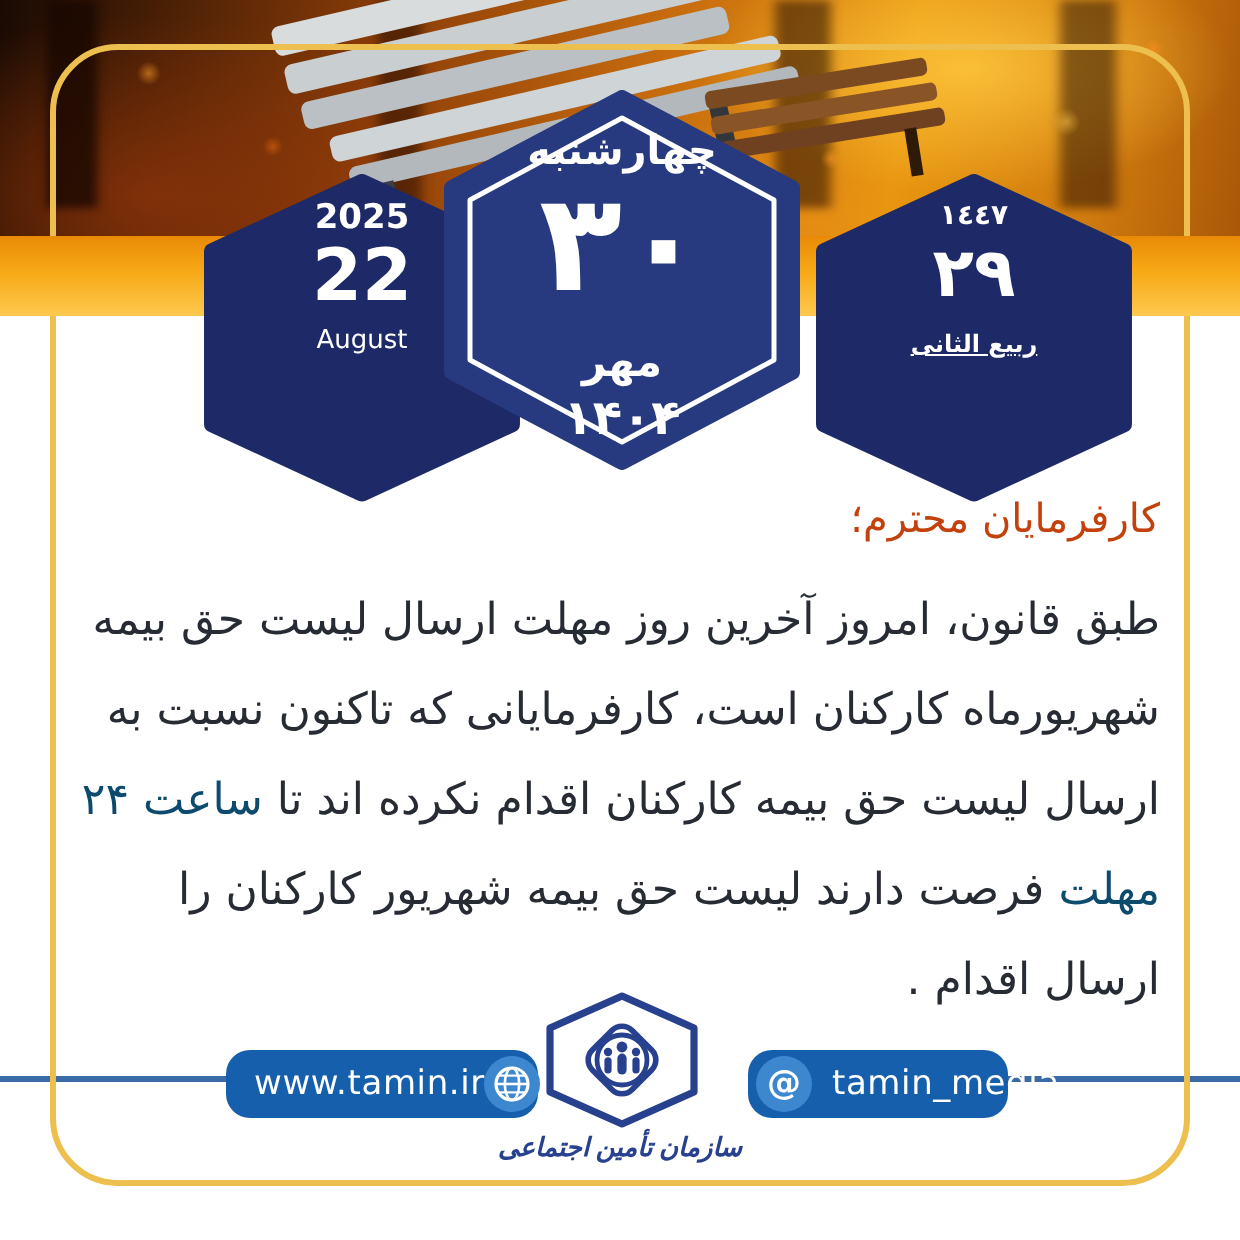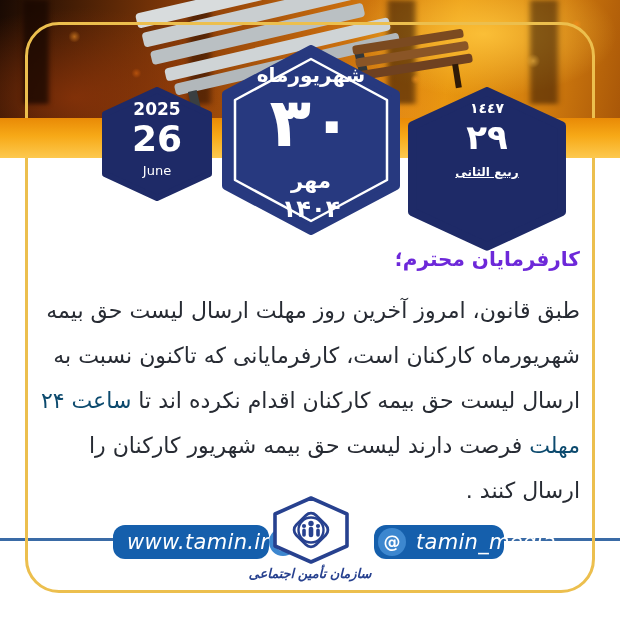--- a/index.html
+++ b/index.html
@@ -58,50 +58,50 @@
   .h-year{top:13px;font-size:14px;font-weight:bold;letter-spacing:5px;}
   .h-day{top:30px;font-size:34px;font-weight:bold;line-height:40px;}
   .h-month{top:78px;font-size:12px;font-weight:bold;text-decoration:underline;}
   .c-weekday{top:18px;font-size:20px;font-weight:bold;}
   .c-day{top:40px;font-size:68px;font-weight:bold;line-height:76px;}
   .c-month{top:124px;font-size:21px;font-weight:bold;}
   .c-year{top:150px;font-size:24px;font-weight:bold;}
   
   .heading{
     position:absolute;right:40px;top:247px;z-index:5;
-    direction:rtl;font-size:20px;font-weight:bold;color:#6d28d9;
+    direction:rtl;font-size:20px;font-weight:normal;color:#c2410c;
   }
   .bodytext{
     position:absolute;left:40px;right:40px;top:288px;z-index:5;
     direction:rtl;text-align:right;color:#272b33;font-size:22px;margin-left:44px;
   }
   .bodytext .line{height:45px;line-height:45px;white-space:nowrap;}
   .hl{color:#0c4a6e;}
   
   .footline{position:absolute;left:0;top:538px;width:620px;height:3px;background:#3a6ba6;z-index:1;}
   .logo-cover{position:absolute;left:263px;top:516px;width:116px;height:48px;background:#fff;z-index:3;}
   .pill{
     position:absolute;top:525px;height:34px;z-index:4;
     background:#155fac;border-radius:12px;color:#fff;
     display:flex;align-items:center;box-sizing:border-box;
   }
   .pill-web{left:113px;width:156px;padding:0 4px 0 14px;justify-content:space-between;}
   .pill-media{left:374px;width:130px;padding:0 10px 0 4px;}
-  .pill .label{font-size:21px;letter-spacing:.3px;white-space:nowrap;font-style:italic;}
+  .pill .label{font-size:17px;letter-spacing:.3px;white-space:nowrap;}
   .pill-media .label{margin-left:10px;}
   .badge-circle{
     width:28px;height:28px;border-radius:50%;background:#3d87cf;
     display:flex;align-items:center;justify-content:center;flex:0 0 auto;
   }
   .at{font-size:17px;font-weight:bold;color:#fff;line-height:1;}
   .logo{position:absolute;left:272px;top:496px;width:78px;height:68px;z-index:4;}
   .orgname{
     position:absolute;left:0;top:566px;width:620px;text-align:center;z-index:4;
     direction:rtl;color:#27418f;font-size:13px;font-weight:bold;font-style:italic;
-    font-family:Liberation Sans, sans-serif;
+    font-family:Liberation Serif, serif;
   }
 </style>
 </head>
 <body>
 
 <div class="photo">
   <div class="trunks"></div>
   <div class="speckle"></div>
   <svg viewBox="0 0 620 122">
 
@@ -121,35 +121,35 @@
       <rect x="3" y="26" width="114" height="9" rx="3" fill="#6f4120"></rect>
       <rect x="10" y="36" width="6" height="22" fill="#2e1a08"></rect>
       <rect x="96" y="34" width="6" height="24" fill="#2e1a08"></rect>
     </g>
   </svg>
 </div>
 
 <div class="frame"></div>
 <div class="band"></div>
 
-<div class="hex hex-side" style="left:102px;top:87px;">
+<div class="hex hex-side" style="left:102px;top:87px;padding-left:48px;">
   <svg viewBox="0 0 110 114">
     <polygon points="55,3 107,27 107,87 55,111 3,87 3,27" fill="#1e2a67" stroke="#1e2a67" stroke-width="6" stroke-linejoin="round"></polygon>
   </svg>
   <div class="txt g-year">2025</div>
-  <div class="txt g-day">26</div>
-  <div class="txt g-month">June</div>
+  <div class="txt g-day">22</div>
+  <div class="txt g-month">August</div>
 </div>
 
 <div class="hex hex-center">
   <svg viewBox="0 0 178 190">
     <polygon points="89,4 174,49 174,141 89,186 4,141 4,49" fill="#27397f" stroke="#27397f" stroke-width="8" stroke-linejoin="round"></polygon>
     <polygon points="89,14 165,55 165,135 89,176 13,135 13,55" fill="none" stroke="#ffffff" stroke-width="2.5" stroke-linejoin="round"></polygon>
   </svg>
-  <div class="txt c-weekday" dir="rtl">شهریورماه</div>
+  <div class="txt c-weekday" dir="rtl">چهارشنبه</div>
   <div class="txt c-day" dir="rtl">۳۰</div>
   <div class="txt c-month" dir="rtl">مهر</div>
   <div class="txt c-year" dir="rtl">۱۴۰۴</div>
 </div>
 
 <div class="hex hex-side" style="left:408px;top:87px;padding-left:48px;">
   <svg viewBox="0 0 110 114">
     <polygon points="55,3 107,27 107,87 55,111 3,87 3,27" fill="#1e2a67" stroke="#1e2a67" stroke-width="6" stroke-linejoin="round"></polygon>
   </svg>
   <div class="txt h-year" dir="rtl">١٤٤٧</div>
@@ -157,21 +157,21 @@
   <div class="txt h-month" dir="rtl">ربیع الثانی</div>
 </div>
 
 <div class="heading">کارفرمایان محترم؛</div>
 
 <div class="bodytext">
   <div class="line">طبق قانون، امروز آخرین روز مهلت ارسال لیست حق بیمه</div>
   <div class="line">شهریورماه کارکنان است، کارفرمایانی که تاکنون نسبت به</div>
   <div class="line"><span>ارسال لیست حق بیمه کارکنان اقدام نکرده اند تا </span><span class="hl">ساعت ۲۴</span></div>
   <div class="line"><span class="hl">مهلت</span><span> فرصت دارند لیست حق بیمه شهریور کارکنان را</span></div>
-  <div class="line">ارسال کنند .</div>
+  <div class="line">ارسال اقدام .</div>
 </div>
 
 <div class="footline"></div>
 <div class="logo-cover"></div>
 
 <div class="pill pill-web">
   <span class="label">www.tamin.ir</span>
   <span class="badge-circle">
     <svg width="20" height="20" viewBox="0 0 20 20">
       <circle cx="10" cy="10" r="8" fill="none" stroke="#ffffff" stroke-width="1.6"></circle>

